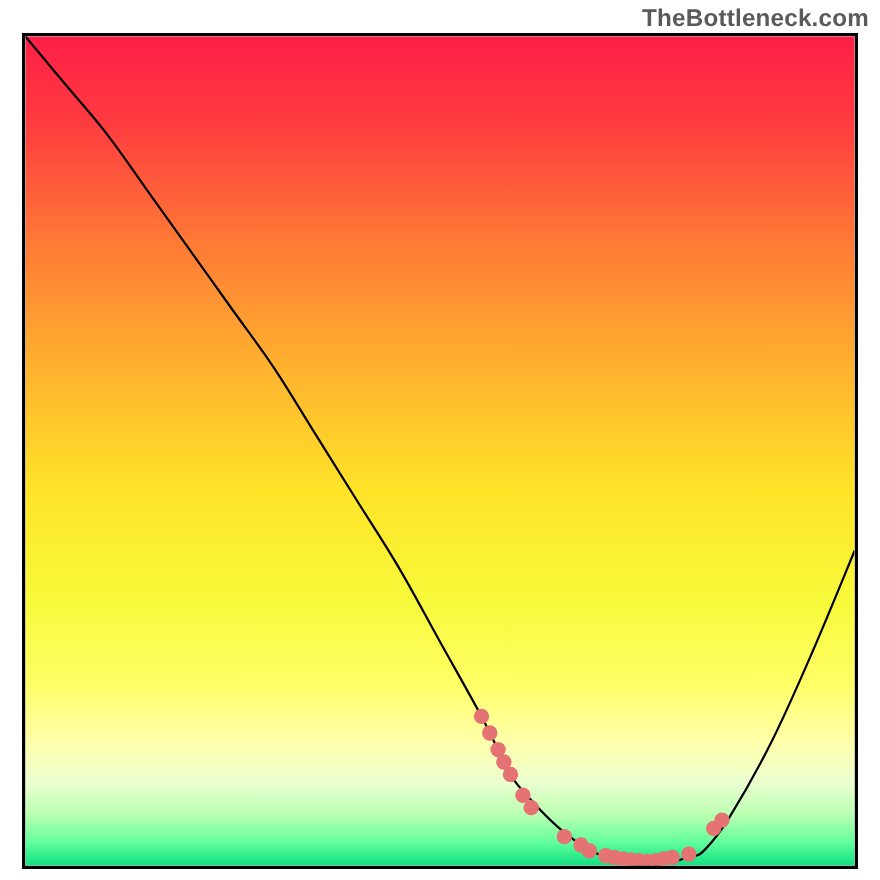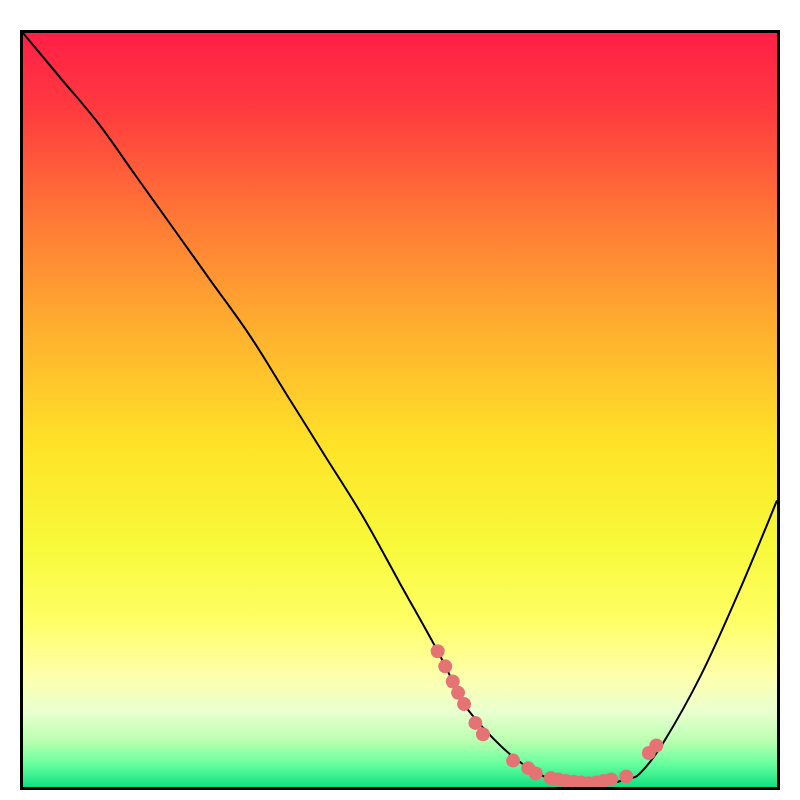--- a/index.html
+++ b/index.html
@@ -50,20 +50,21 @@
   .dots {
     position: absolute;
     inset: 0;
     pointer-events: none;
   }
 </style>
 </head>
 <body>
 <div class="wrap">
 
+  <div class="attribution">TheBottleneck.com</div>
 
   <div class="plot-frame">
     <div class="gradient">
       <svg id="grad-svg" viewBox="0 0 754 754" width="754" height="754" preserveAspectRatio="none">
         <defs>
           <linearGradient id="bg" x1="0" y1="0" x2="0" y2="1">
               <stop offset="0.00%" stop-color="#ff1f47"></stop>
               <stop offset="10.00%" stop-color="#ff3a3f"></stop>
               <stop offset="25.00%" stop-color="#ff7a36"></stop>
               <stop offset="40.00%" stop-color="#ffb22e"></stop>

